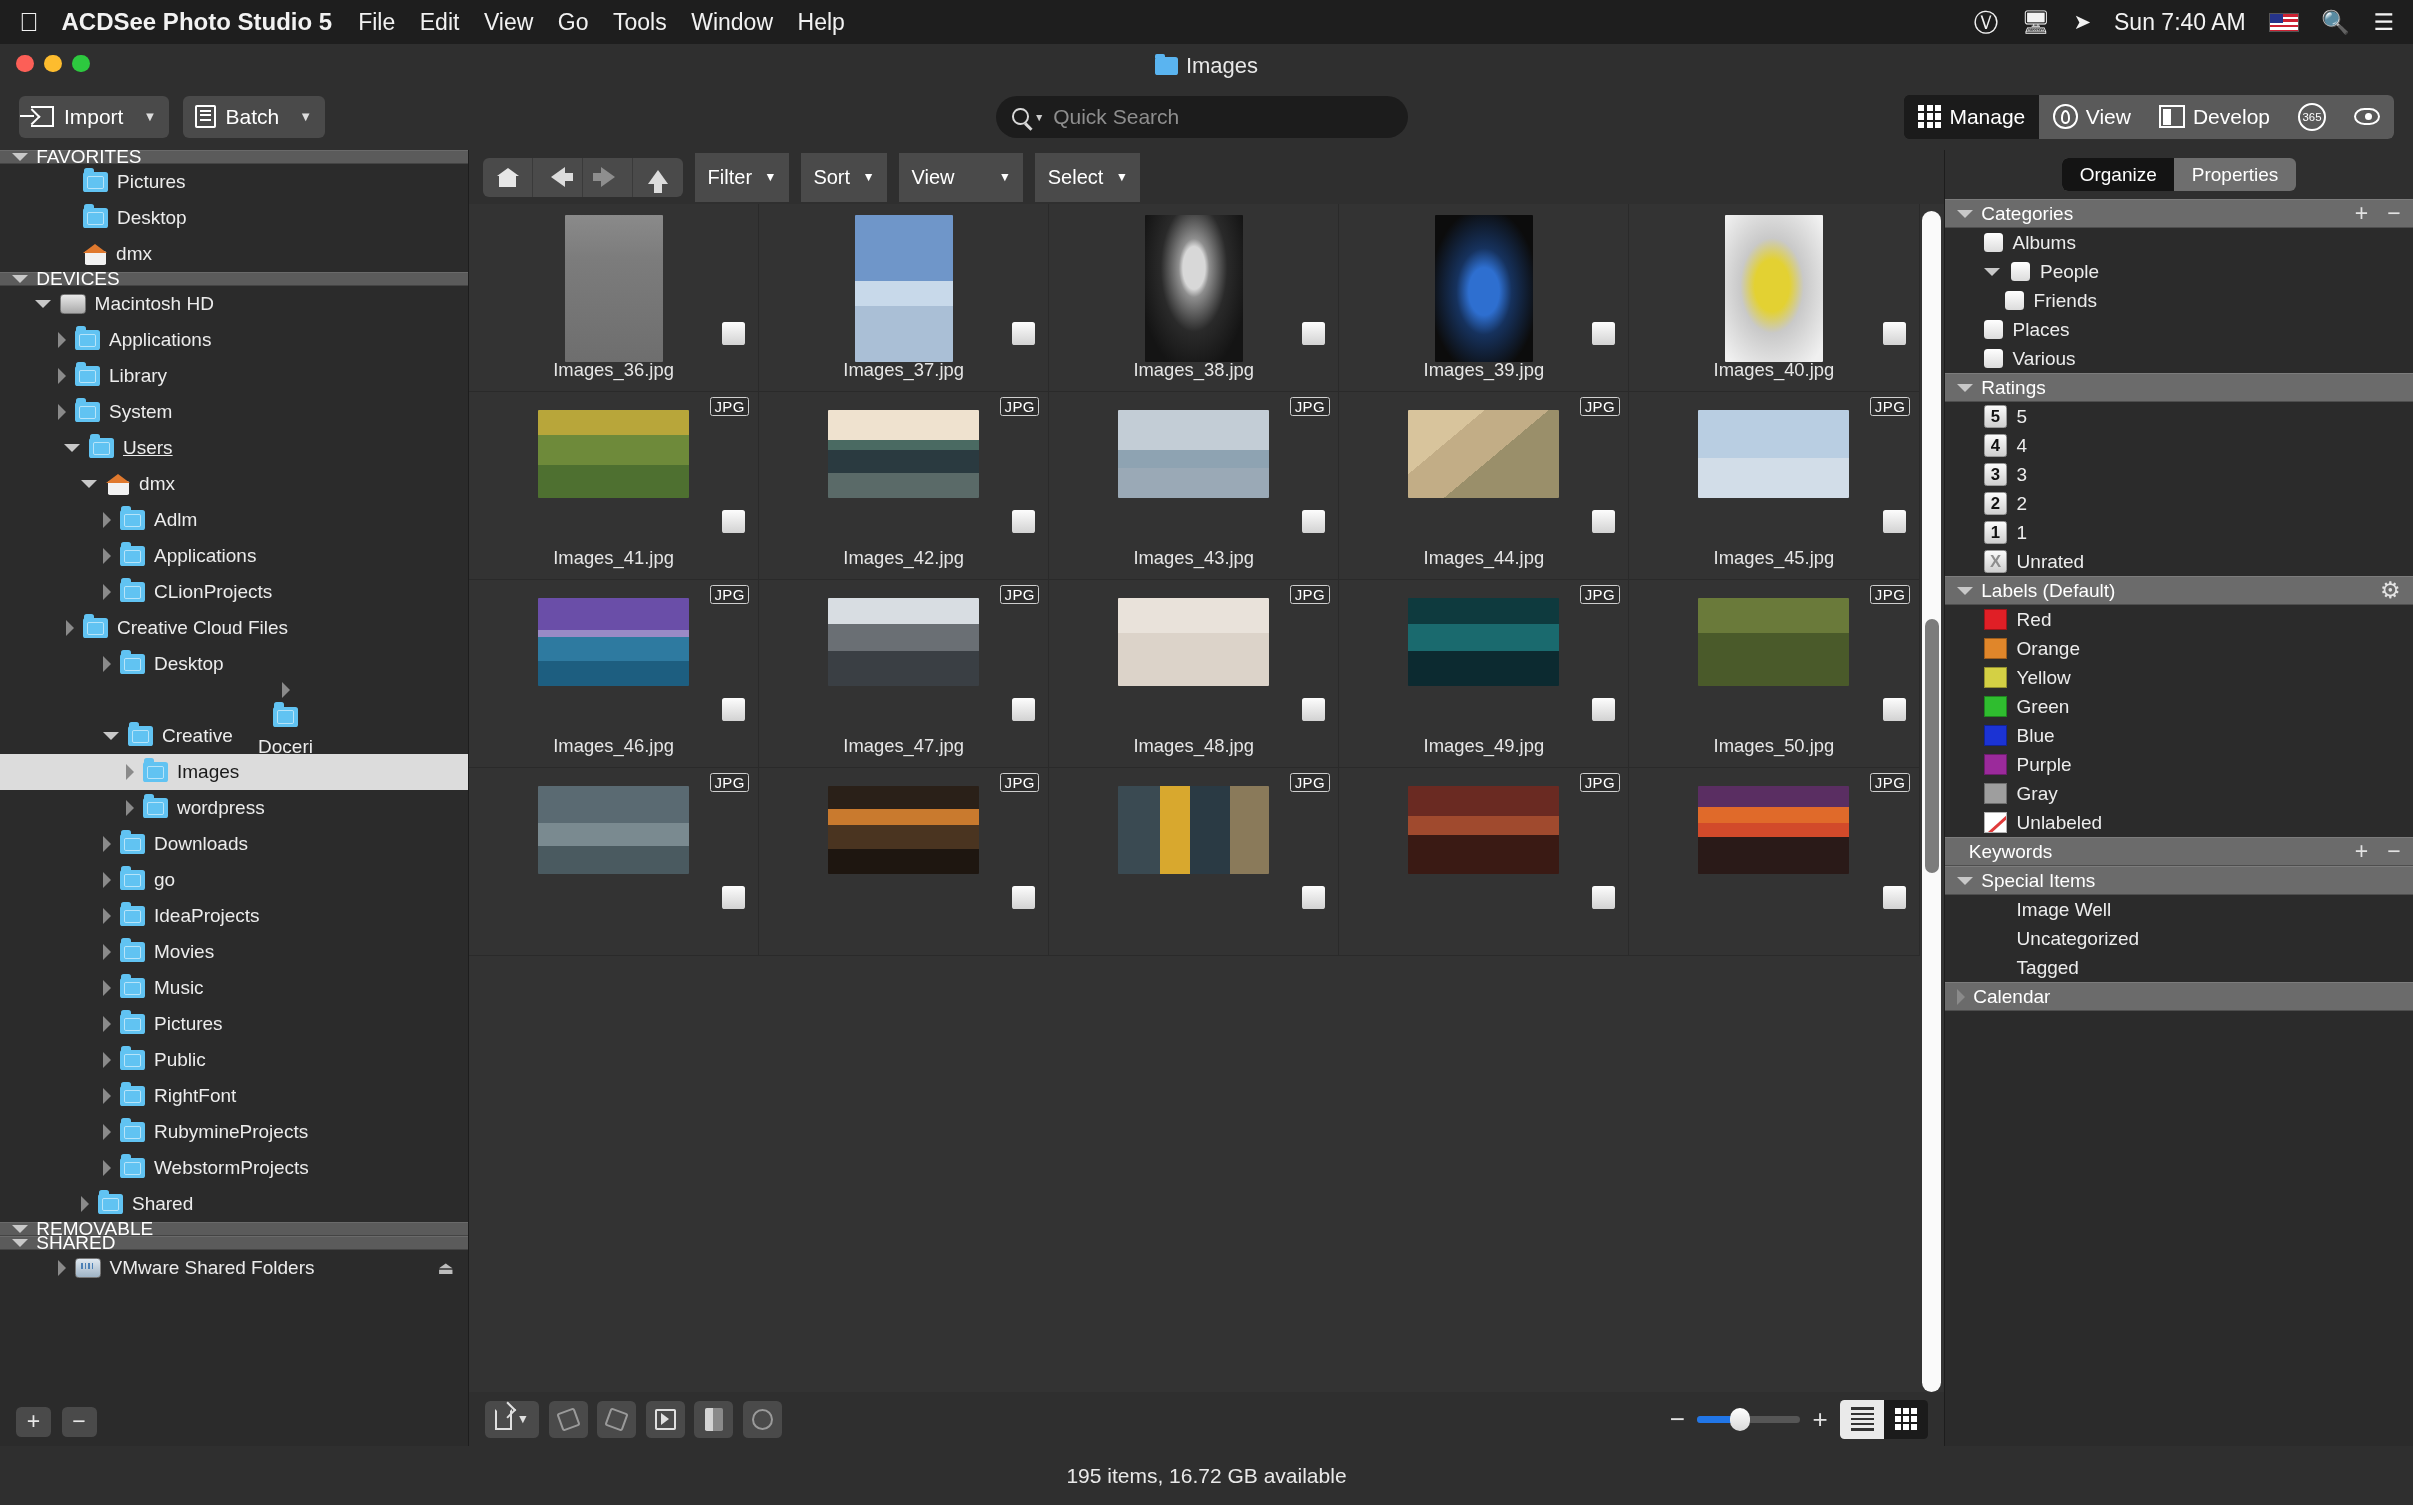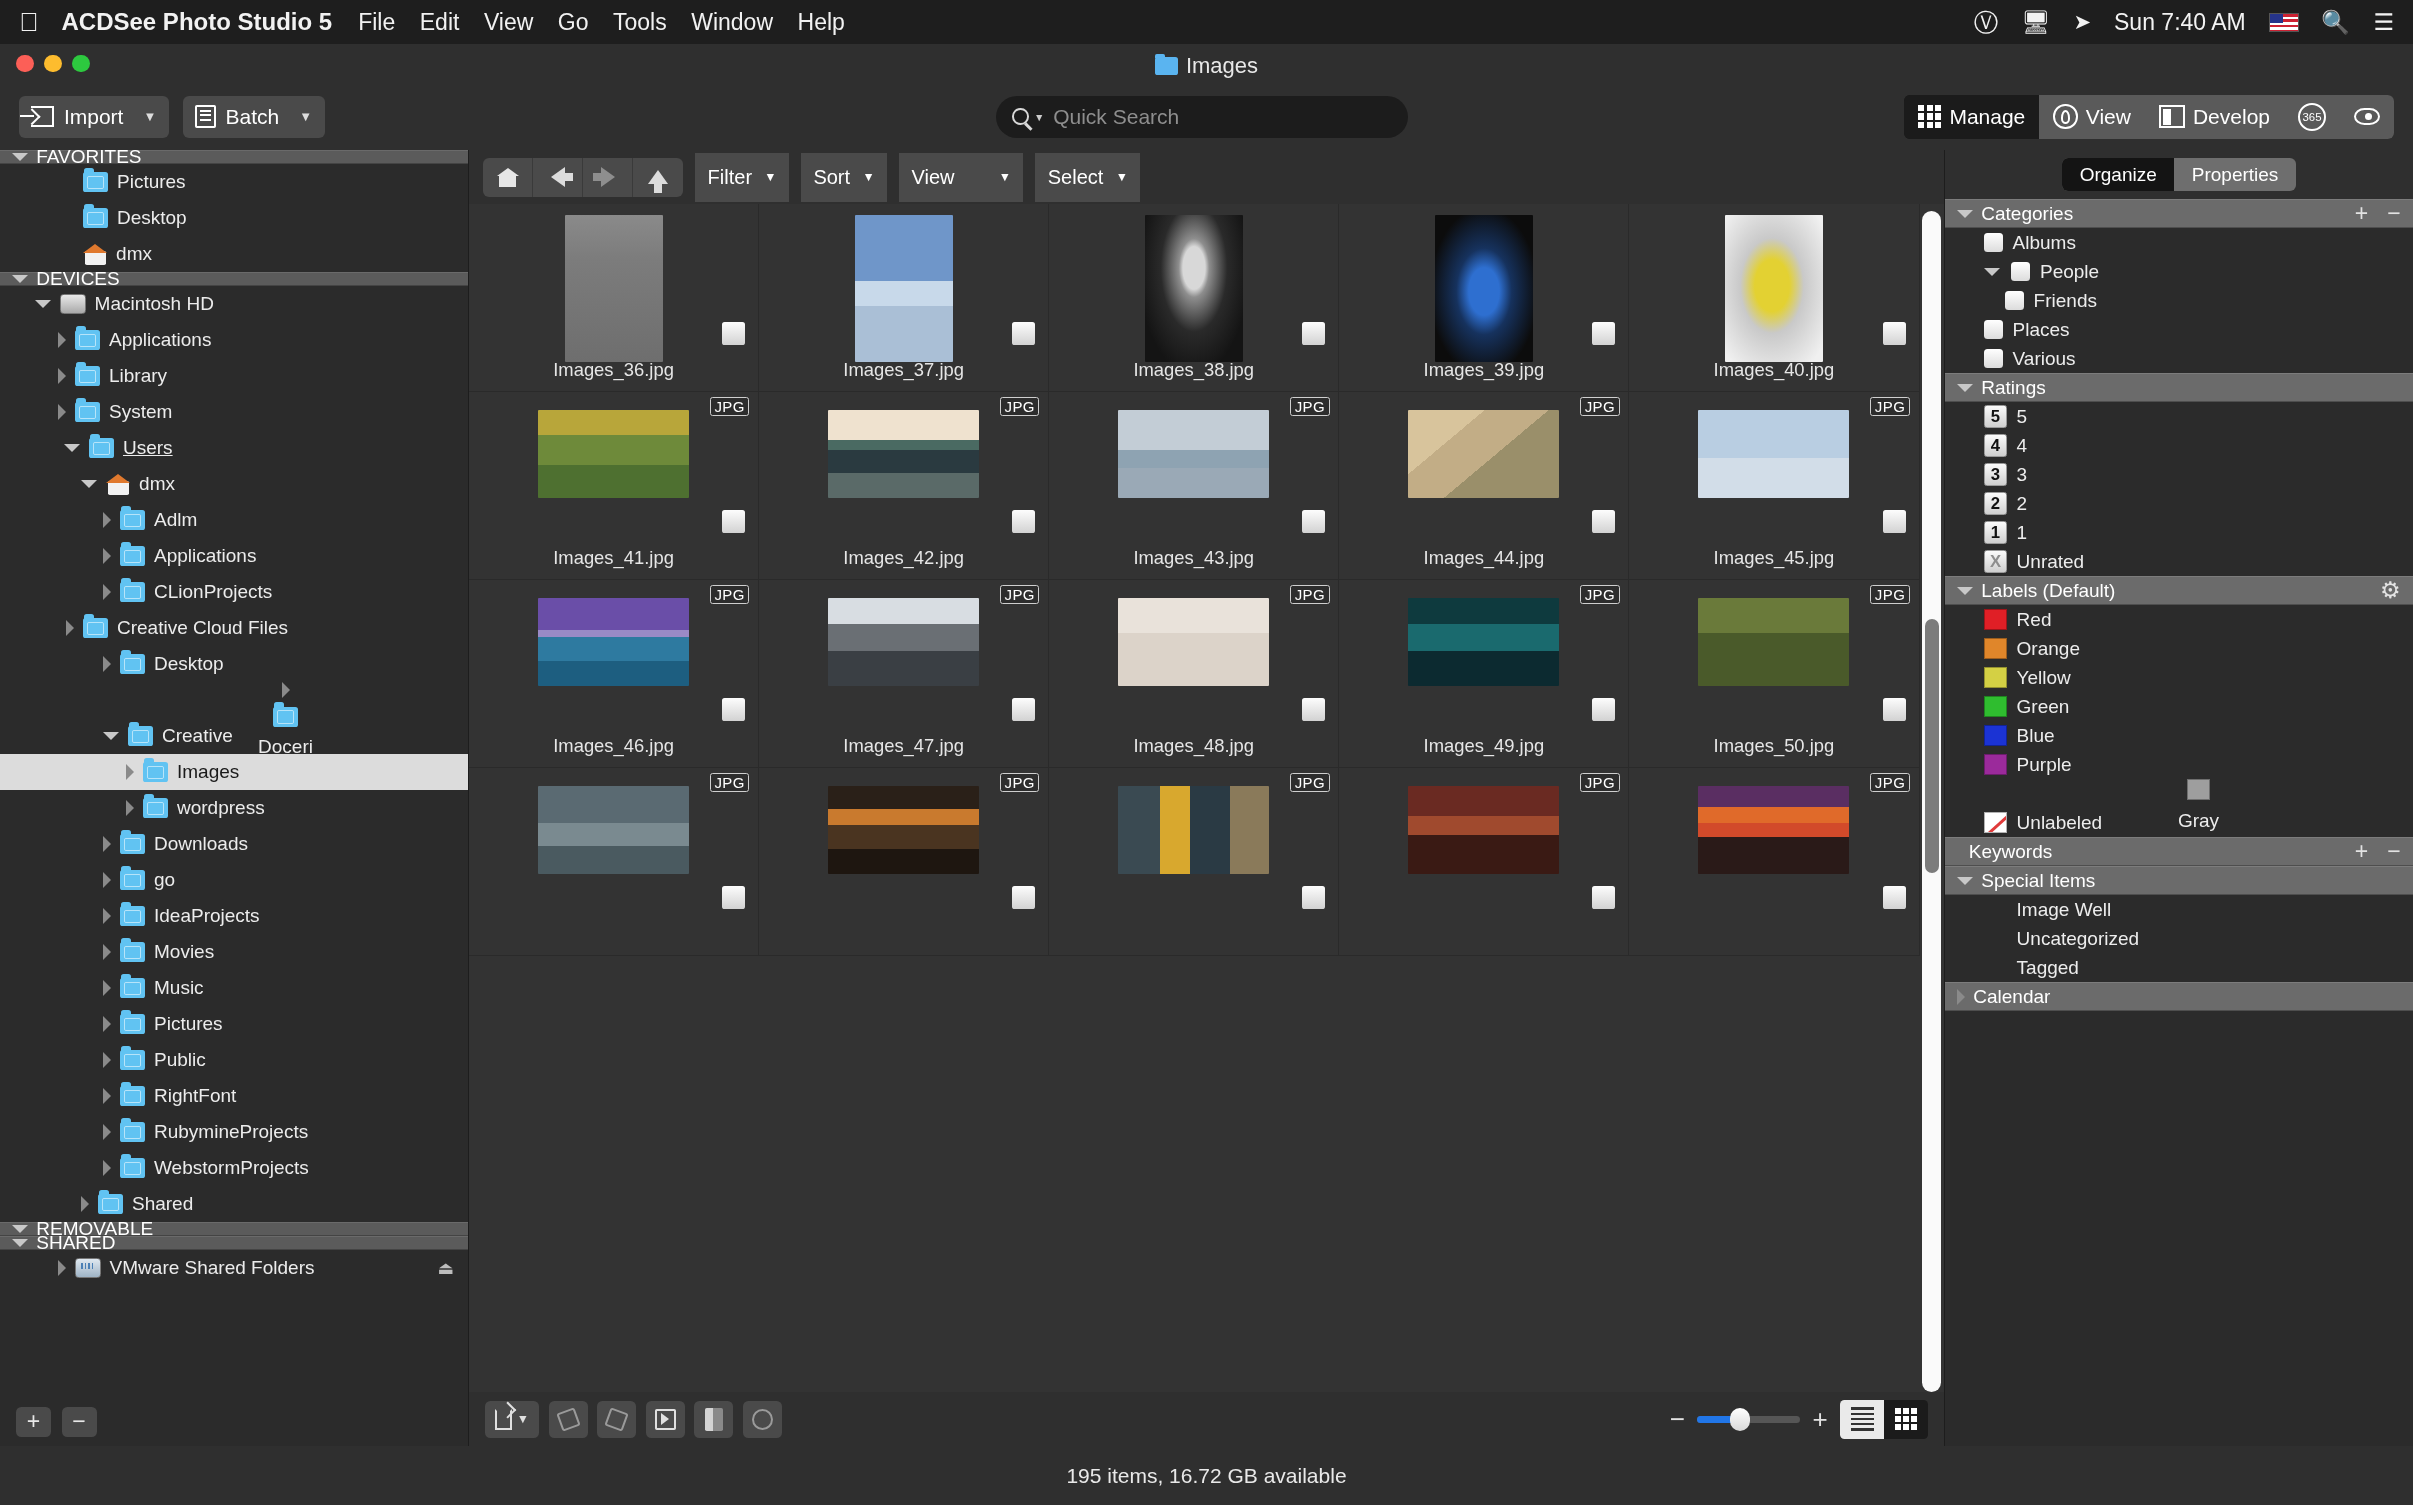--- a/index.html
+++ b/index.html
@@ -819,21 +819,21 @@
           <span>Green</span>
         </div>
         <div class="rrow" style="padding-left: 39px;">
           <span class="sw" style="background:#1b33d4"></span>
           <span>Blue</span>
         </div>
         <div class="rrow" style="padding-left: 39px;">
           <span class="sw" style="background:#9b2a9b"></span>
           <span>Purple</span>
         </div>
-        <div class="rrow" style="padding-left: 39px; flex-direction: column;">
+        <div class="rrow" style="padding-left: 39px;">
           <span class="sw" style="background:#9e9e9e"></span>
           <span>Gray</span>
         </div>
         <div class="rrow" style="padding-left: 39px;">
           <span class="sw none"></span>
           <span>Unlabeled</span>
         </div>
         <div class="rsec">
           <span style="width:3.5px;display:inline-block"></span>
           <span>Keywords</span>

